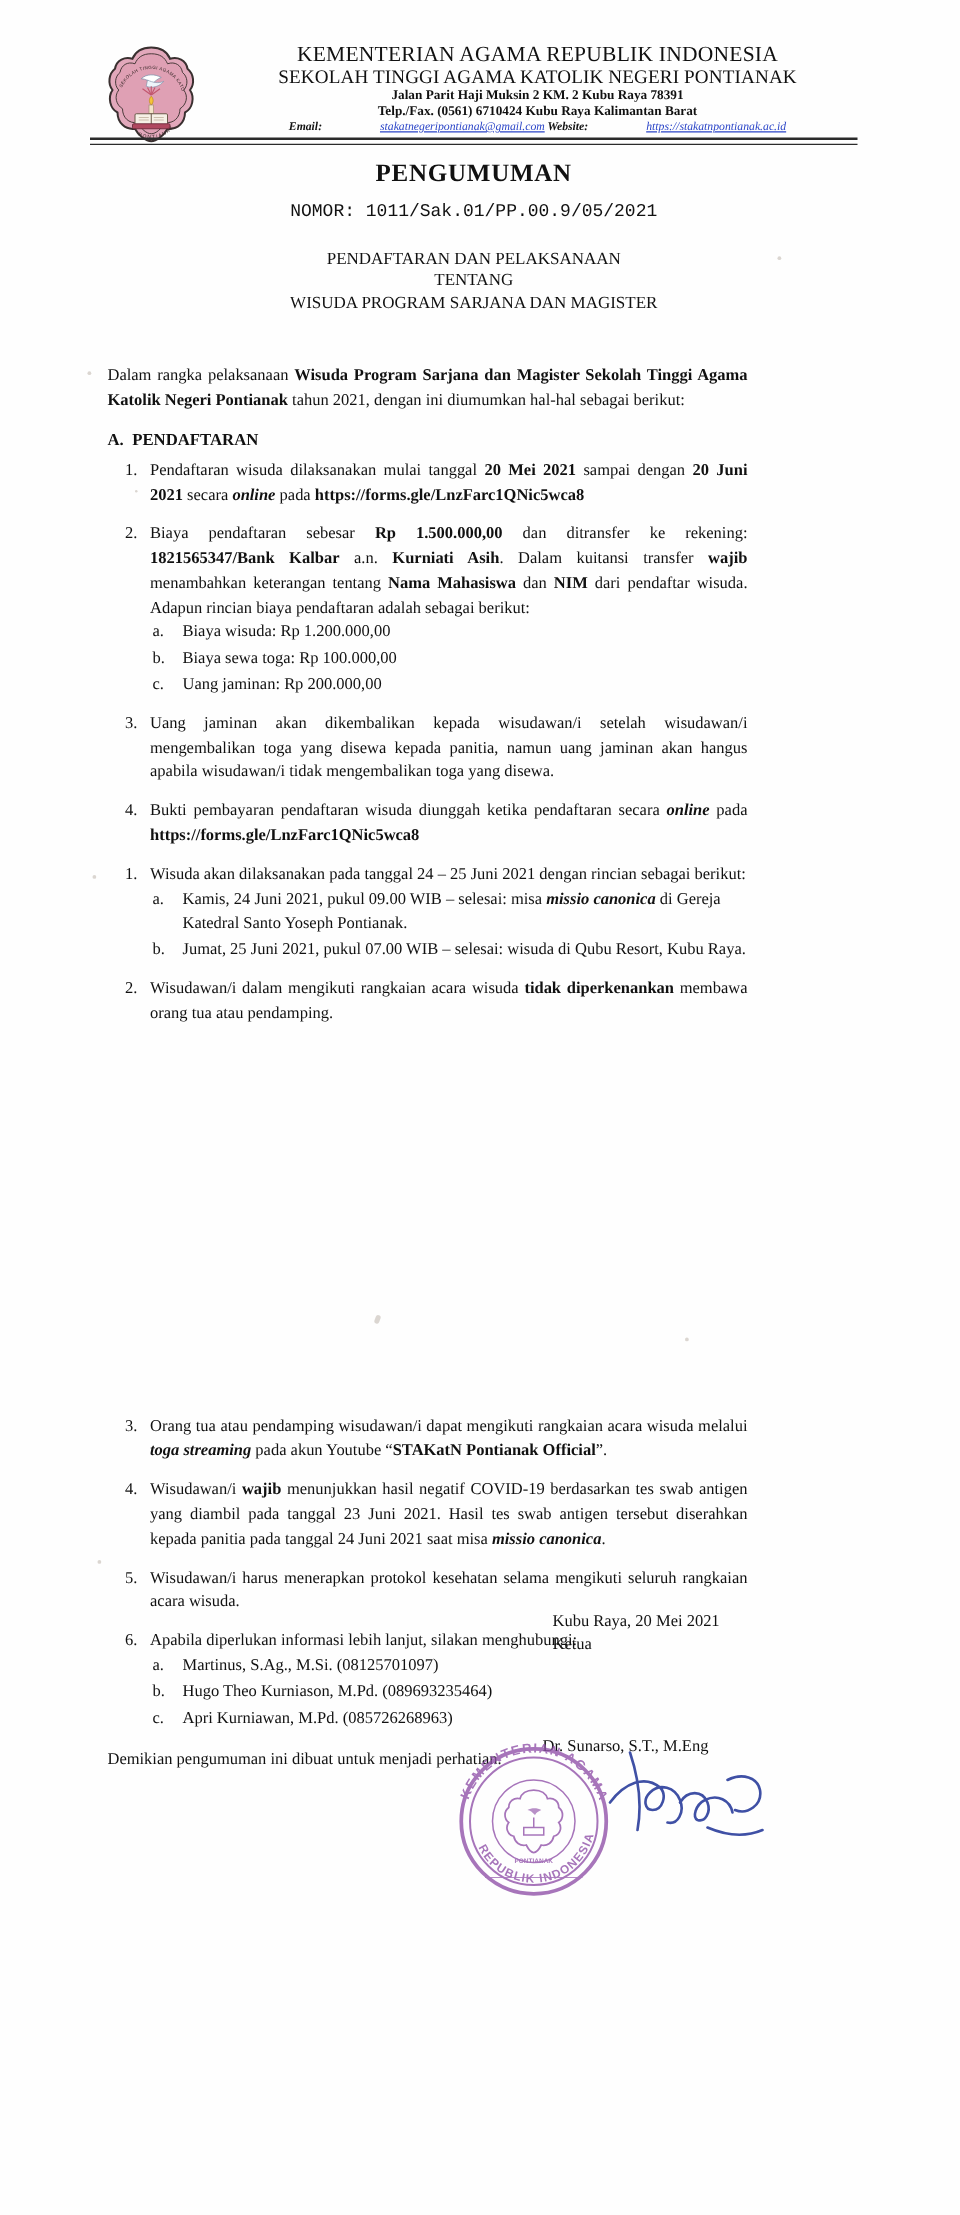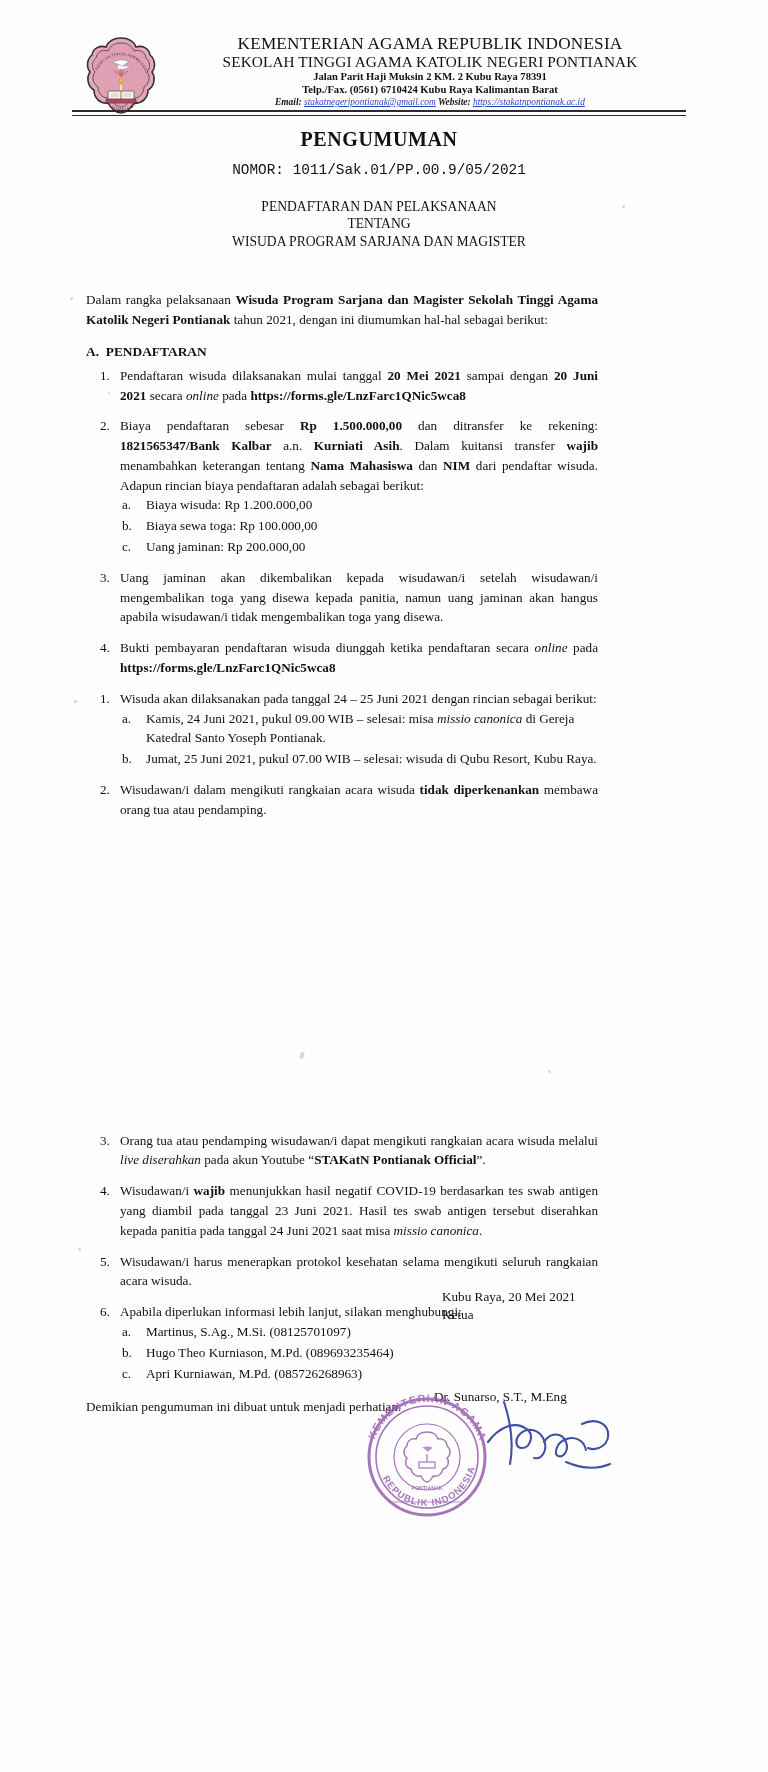--- a/index.html
+++ b/index.html
@@ -58,20 +58,21 @@
   .kop-l5 {
     font-size: 9.4px;
     font-style: italic;
     font-weight: bold;
     margin-top: 1px;
   }
   .kop-l5 .lnk {
     color: #2a44c7;
     text-decoration: underline;
     font-weight: normal;
+    margin-left: 44px;
   }
   .kop-l5 .lbl { color: #111; }
   .rule {
     position: absolute;
     left: 72px; top: 110px;
     width: 614px;
     height: 0;
     border-top: 2.2px solid #2b2b2b;
   }
   .rule2 {
@@ -113,21 +114,21 @@
     width: 512px;
     font-size: 13.2px;
     line-height: 1.5;
   }
   .para {
     text-align: justify;
     text-justify: inter-word;
     margin: 0 0 12px 0;
   }
   b, .b { font-weight: bold; }
-  i, .i { font-style: italic; }
+  i, .i { font-style: italic; font-weight: bold; }
 
   .section-head {
     font-weight: bold;
     font-size: 13.4px;
     margin: 4px 0 4px 0;
   }
   .olist { margin: 0; padding: 0; list-style: none; }
   .olist > li {
     position: relative;
     padding-left: 34px;
@@ -347,21 +348,21 @@
         <span class="mark">2.</span>
         <span>Wisudawan/i dalam mengikuti rangkaian acara wisuda </span><b>tidak diperkenankan</b><span> membawa orang tua atau pendamping.</span>
       </li>
     </ul>
 
     <div style="height:300px"></div>
 
     <ul class="olist">
       <li>
         <span class="mark">3.</span>
-        <span>Orang tua atau pendamping wisudawan/i dapat mengikuti rangkaian acara wisuda melalui </span><i>live diserahkan</i><span> pada akun Youtube “</span><b>STAKatN Pontianak Official</b><span>”.</span>
+        <span>Orang tua atau pendamping wisudawan/i dapat mengikuti rangkaian acara wisuda melalui </span><i>toga streaming</i><span> pada akun Youtube “</span><b>STAKatN Pontianak Official</b><span>”.</span>
       </li>
 
       <li>
         <span class="mark">4.</span>
         <span>Wisudawan/i </span><b>wajib</b><span> menunjukkan hasil negatif COVID-19 berdasarkan tes swab antigen yang diambil pada tanggal 23 Juni 2021. Hasil tes swab antigen tersebut diserahkan kepada panitia pada tanggal 24 Juni 2021 saat misa </span><i>missio canonica</i><span>.</span>
       </li>
 
       <li>
         <span class="mark">5.</span>
         <span>Wisudawan/i harus menerapkan protokol kesehatan selama mengikuti seluruh rangkaian acara wisuda.</span>

